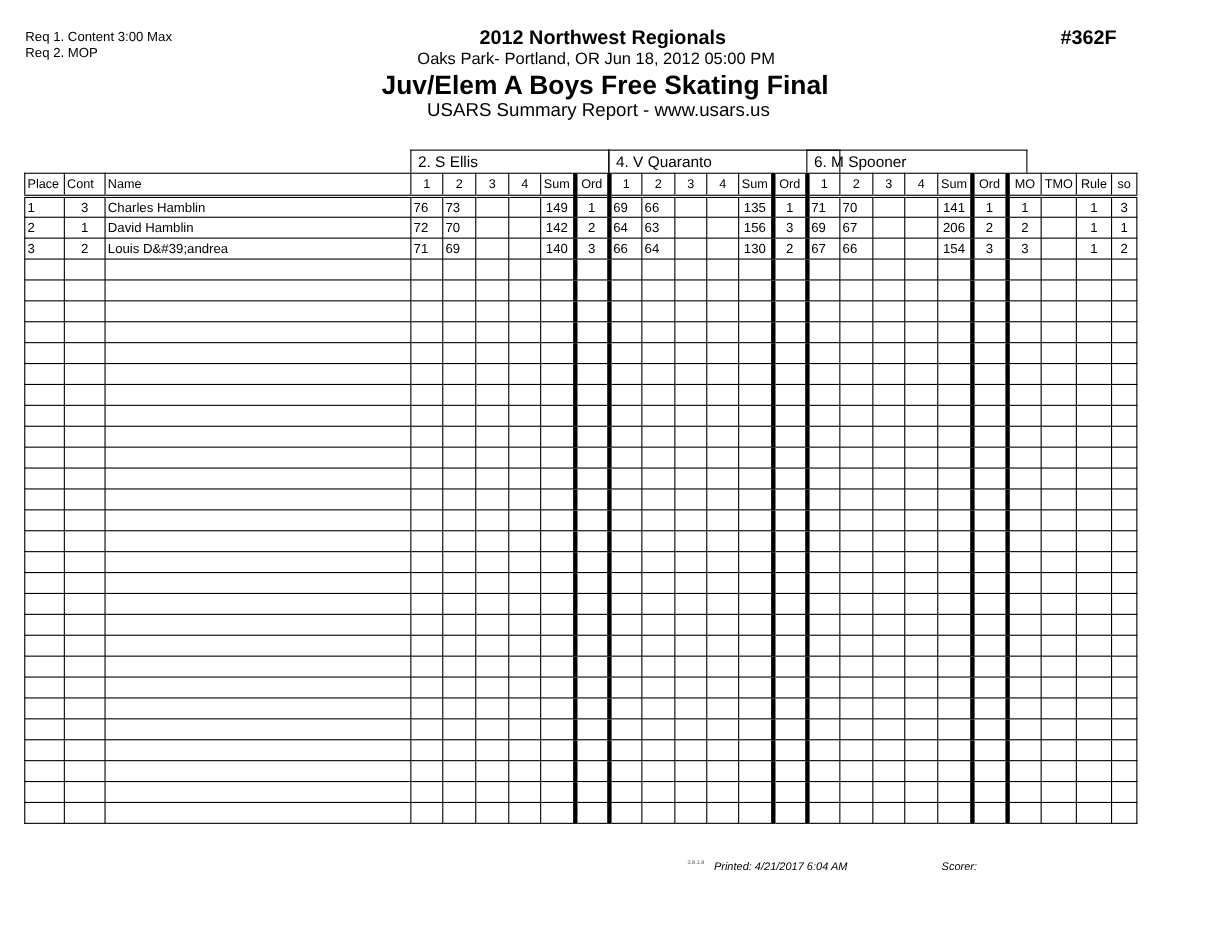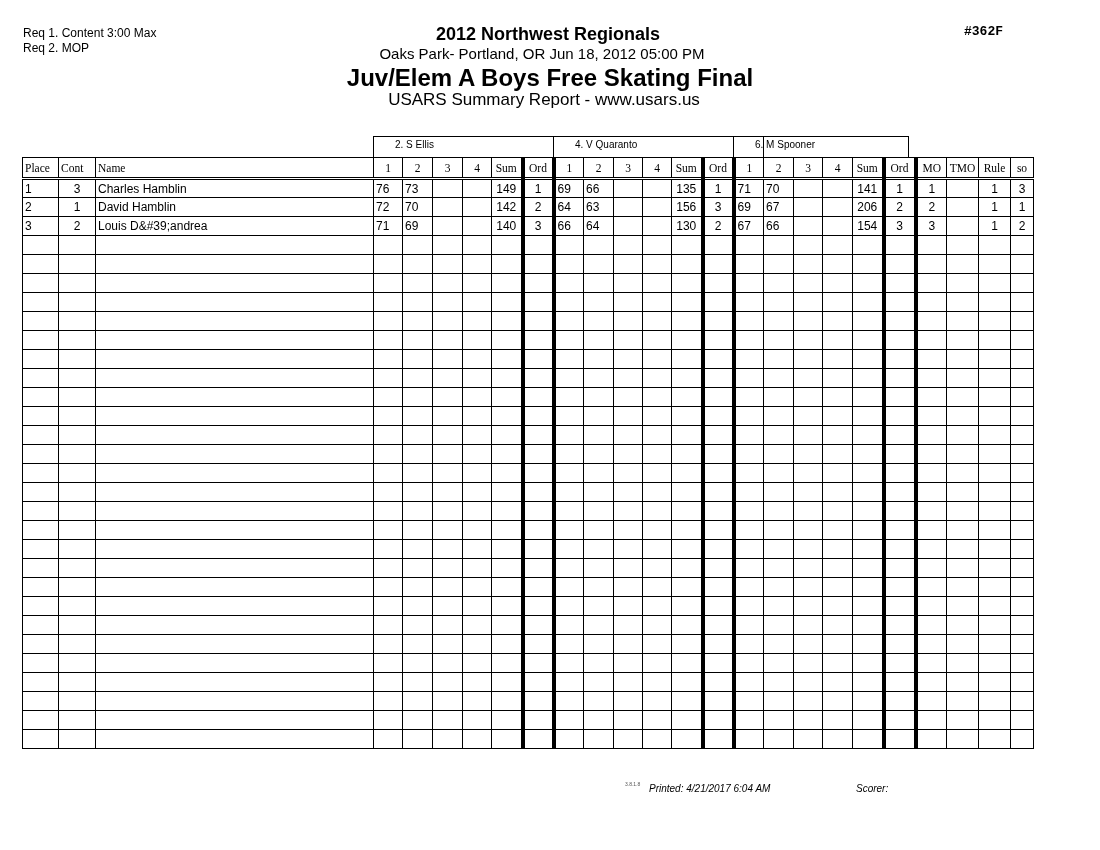--- a/index.html
+++ b/index.html
@@ -5,29 +5,29 @@
   html, body { margin:0; padding:0; background:#ffffff; }
   body { width:1100px; height:850px; position:relative; overflow:hidden;
          font-family:"Liberation Sans", sans-serif; color:#000; }
   .abs { position:absolute; }
   .req { left:23px; font-size:12px; line-height:14px; }
   .center { left:0; width:1100px; text-align:center; white-space:nowrap; }
   .event-title { top:24px; font-size:18px; font-weight:bold; left:-2px; }
   .venue { top:45px; font-size:15px; left:-8px; }
   .event-name { top:64px; font-size:24px; font-weight:bold; }
   .report { top:90px; font-size:17px; left:-6px; }
-  .event-num { top:24px; left:964px; font-size:13px; font-weight:bold;font-family:Liberation Mono, monospace; }
+  .event-num { top:24px; left:964px; font-size:18px; font-weight:bold; }
 
   .judge-box { position:absolute; top:136px; height:21px; border:1px solid #000; border-bottom:none;
-               font-size:10px; box-sizing:border-box; padding:2px 0 0 21px; }
+               font-size:14px; box-sizing:border-box; padding:2px 0 0 6px; }
 
   table.grid { position:absolute; left:22px; top:157px; border-collapse:collapse; table-layout:fixed; }
   table.grid td, table.grid th { border:1px solid #000; padding:0 2px; height:19px; font-size:12px;
         overflow:hidden; white-space:nowrap; box-sizing:border-box; font-weight:normal; }
-  table.grid thead th { border-bottom:3px double #000; height:21px; text-align:center; font-size:11.5px;font-family:Liberation Serif, serif; }
+  table.grid thead th { border-bottom:3px double #000; height:21px; text-align:center; font-size:11.5px; }
   table.grid thead th.l { text-align:left; }
   .thickL { border-left:4px solid #000 !important; }
   td.num { text-align:left; padding-left:4px; }
   td.sum { text-align:center; padding-right:3px; }
   td.ord { text-align:center; font-weight:bold; }
   td.ctr { text-align:center; }
   td.bold { font-weight:bold; }
   td.name { font-weight:bold; padding-left:6px; font-size:12.5px; }
   .footer { top:783px; font-size:10px;font-style:italic; }
   .ver { top:781px; left:625px; font-size:5px; color:#555; }
@@ -39,21 +39,21 @@
 <div class="abs req" style="top:41px">Req  2.  MOP</div>
 
 <div class="abs center event-title">2012 Northwest Regionals</div>
 <div class="abs center venue">Oaks Park- Portland, OR  Jun 18, 2012  05:00 PM</div>
 <div class="abs center event-name">Juv/Elem A Boys Free Skating Final</div>
 <div class="abs center report">USARS Summary Report - www.usars.us</div>
 <div class="abs event-num">#362F</div>
 
 <div class="judge-box" style="left:373px;width:181px">2.  S Ellis</div>
 <div class="judge-box" style="left:553px;width:211px">4.  V Quaranto</div>
-<div class="judge-box" style="left:733px;width:176px">6.  M Spooner</div>
+<div class="judge-box" style="left:733px;width:201px">6.  M Spooner</div>
 
 <table class="grid">
   <colgroup>
     <col style="width:36px">
       <col style="width:37px">
       <col style="width:278px">
     <col style="width:29px">
       <col style="width:30px">
       <col style="width:30px">
       <col style="width:29px">

